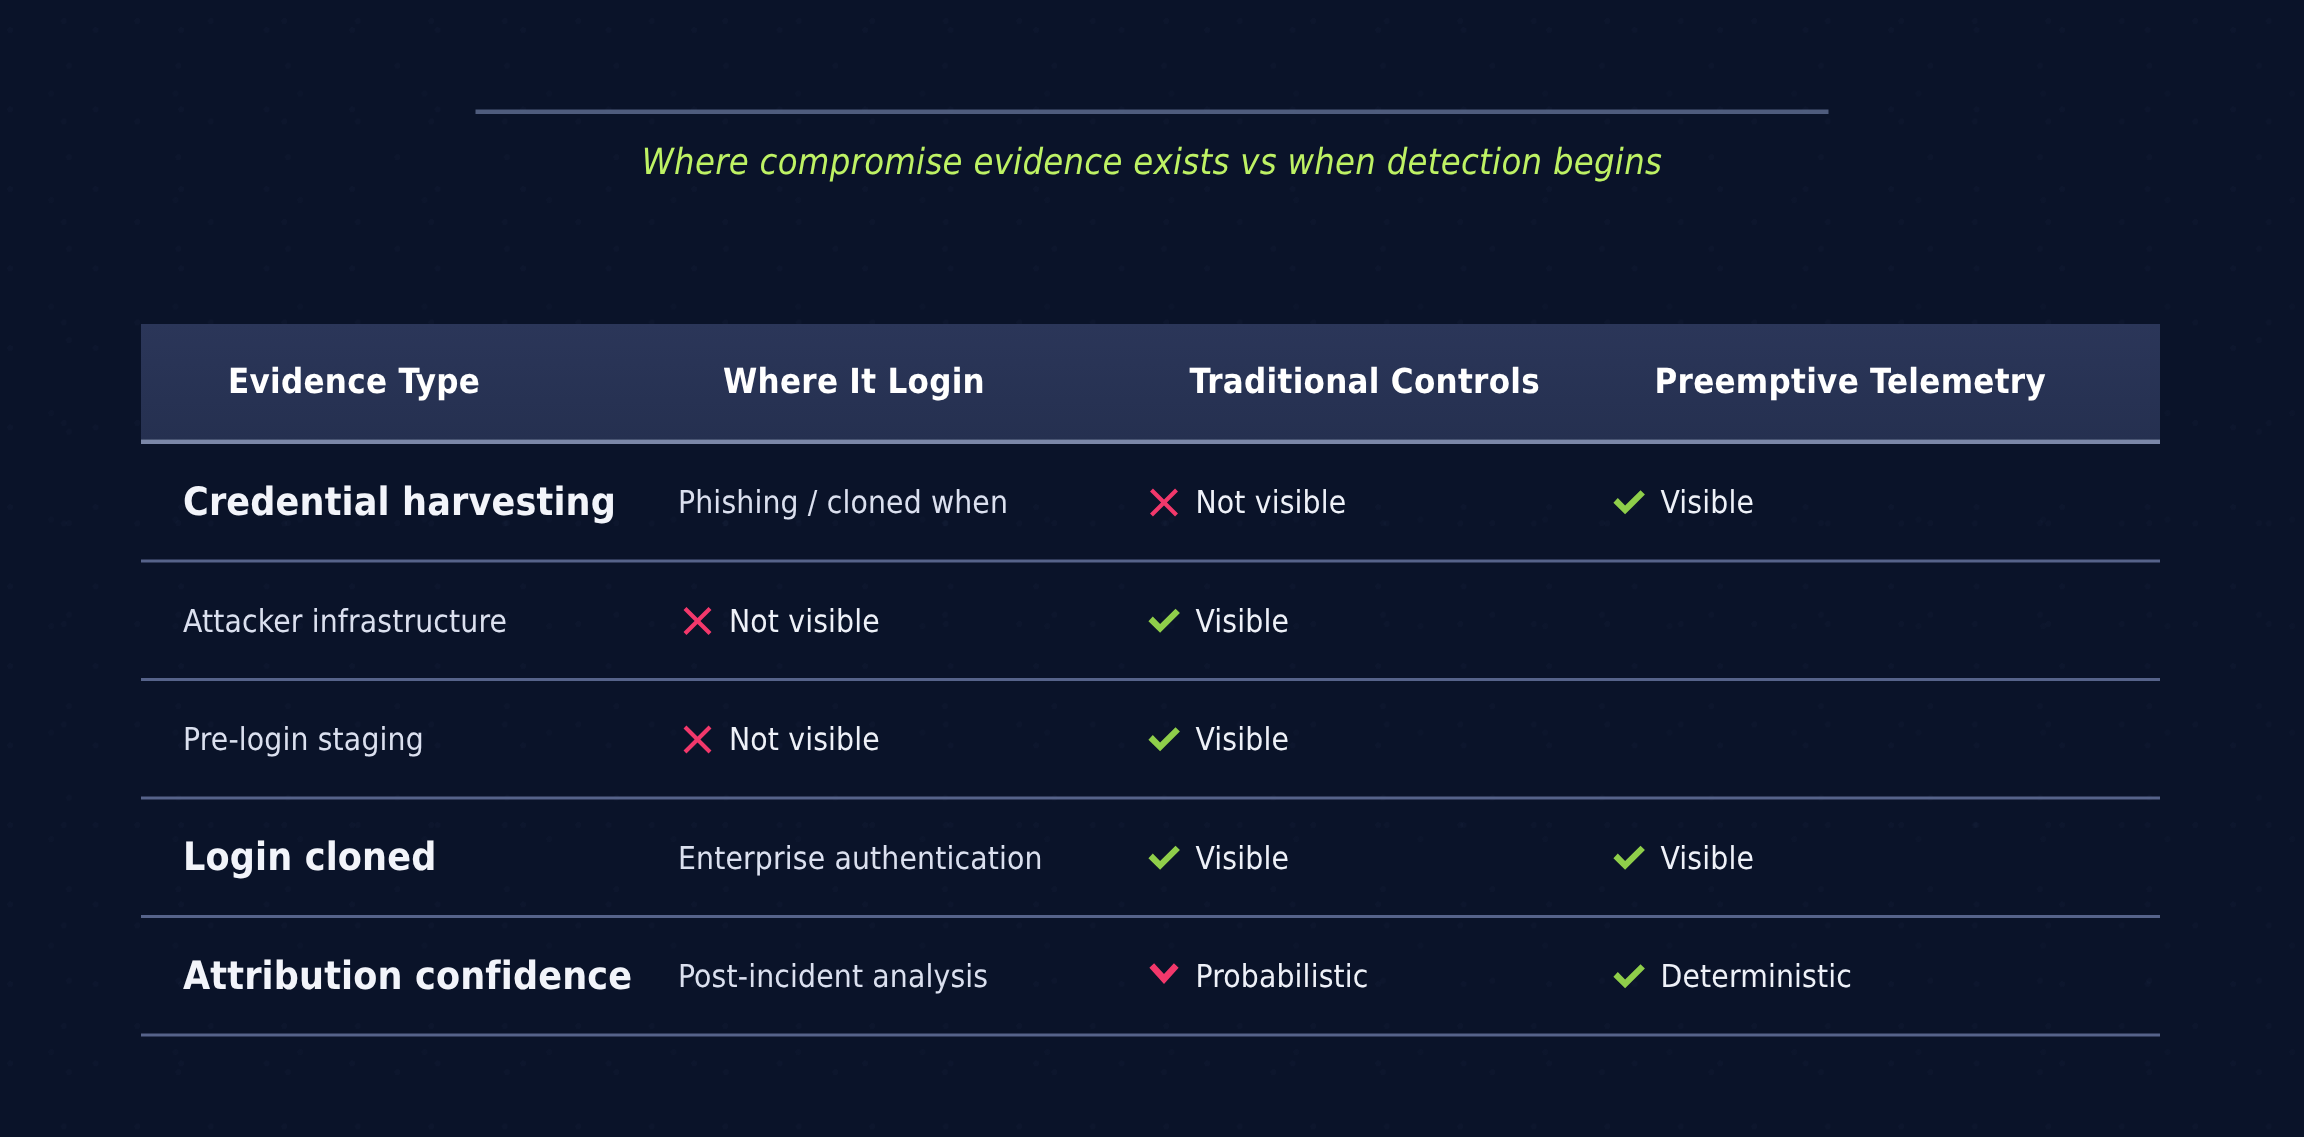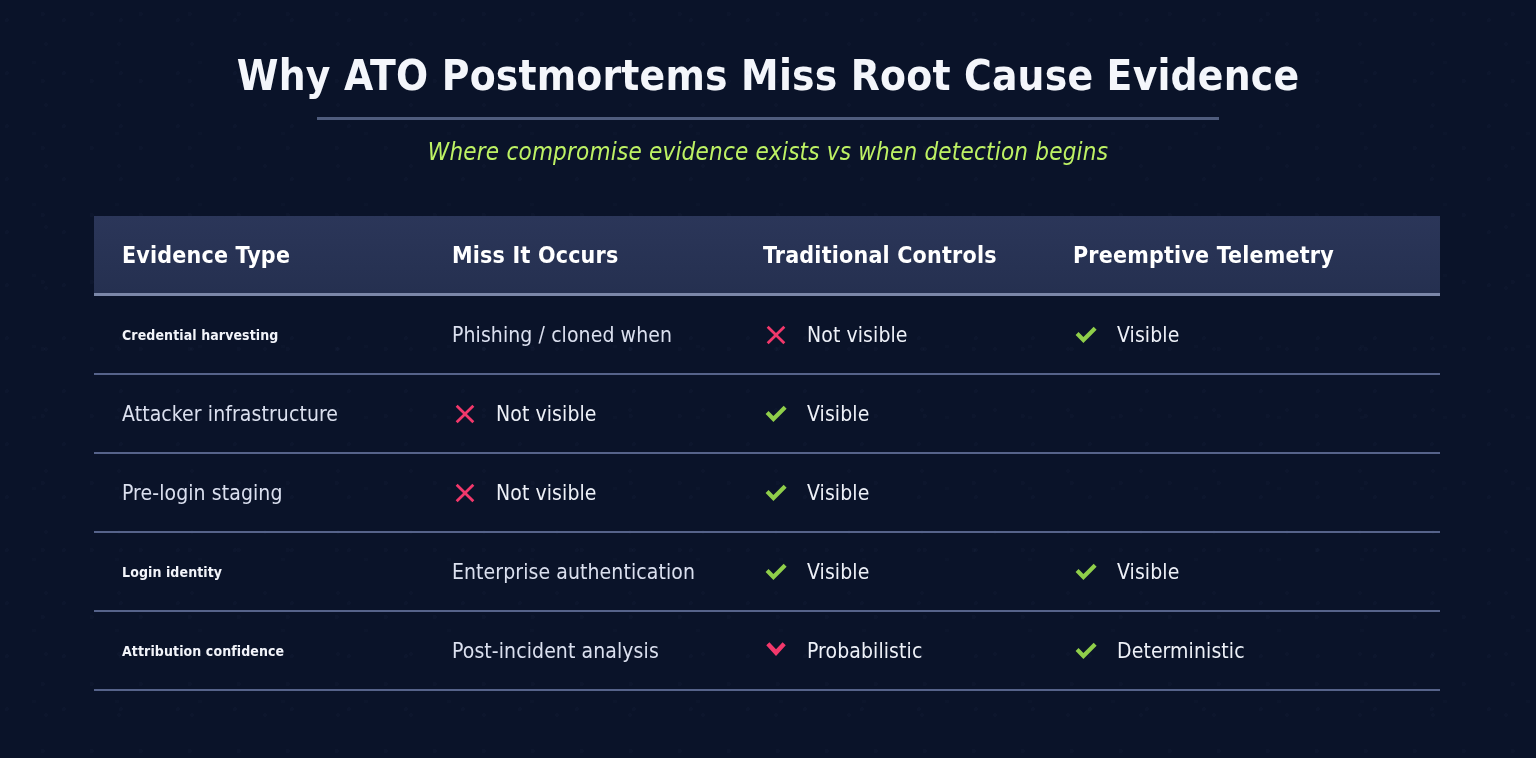--- a/index.html
+++ b/index.html
@@ -74,20 +74,21 @@
   .grid-row {
     display: grid;
     grid-template-columns: 330px 311px 310px 395px;
     align-items: center;
   }
   .header-row {
     height: 80px;
     background: linear-gradient(180deg, #2b3659 0%, #253050 100%);
     border-bottom: 3px solid #7b87a8;
     box-sizing: border-box;
+    padding-left: 30px;
   }
   .header-row .cell {
     font-size: 23px;
     font-weight: 700;
     color: #ffffff;
     padding-left: 28px;
     letter-spacing: .2px;
     white-space: nowrap;
   }
   .data-row {
@@ -95,65 +96,64 @@
     border-bottom: 2px solid #56638a;
     box-sizing: border-box;
   }
   .data-row .cell {
     padding-left: 28px;
     white-space: nowrap;
     display: flex;
     align-items: center;
   }
   .cell-evidence {
-    font-size: 14px;
+    font-size: 26px;
     font-weight: 700;
     color: #f2f4fa;
     letter-spacing: .1px;
   }
   .cell-where {
     font-size: 21px;
     font-weight: 400;
     color: #dbe0ef;
     letter-spacing: .1px;
   }
   .cell-status {
     font-size: 21px;
     font-weight: 400;
     color: #eef1f8;
     letter-spacing: .1px;
-    gap: 18px;
+    gap: 8px;
   }
   .status-ico {
     display: inline-block;
     width: 26px;
     height: 26px;
     flex: 0 0 26px;
     line-height: 0;
   }
   .status-ico svg { display: block; width: 26px; height: 26px; }
 </style>
 </head>
 <body>
 
 <div id="page">
 
   <div id="noise-layer"></div>
 
   <div class="head-block">
-    <div class="title">Why ATO Postmortems Miss Root Cause Evidence</div>
     <div class="title-rule"></div>
     <div class="subtitle">Where compromise evidence exists vs when detection begins</div>
   </div>
 
   <div class="table-wrap">
 
     <div class="grid-row header-row">
       <div class="cell">Evidence Type</div>
-      <div class="cell">Miss It Occurs</div>
+      <div class="cell">Where It Login</div>
       <div class="cell">Traditional Controls</div>
       <div class="cell">Preemptive Telemetry</div>
     </div>
 
     <div id="rows-host">
         <div class="grid-row data-row">
           <div class="cell cell-evidence">Credential harvesting</div>
           <div class="cell cell-where">Phishing / cloned when</div>
           <div class="cell cell-status">
             <span class="status-ico">
@@ -204,21 +204,21 @@
           <div class="cell cell-status">
             <span class="status-ico">
               <svg viewBox="0 0 24 24" aria-hidden="true">
                 <path d="M2.4 12.1 L5.1 9.3 L9.6 13.8 L19.1 4.4 L21.8 7.1 L9.6 19.3 Z" fill="#8fce4a"></path>
               </svg>
             </span>
             <span>Visible</span>
           </div>
         </div>
         <div class="grid-row data-row">
-          <div class="cell cell-evidence">Login identity</div>
+          <div class="cell cell-evidence">Login cloned</div>
           <div class="cell cell-where">Enterprise authentication</div>
           <div class="cell cell-status">
             <span class="status-ico">
               <svg viewBox="0 0 24 24" aria-hidden="true">
                 <path d="M2.4 12.1 L5.1 9.3 L9.6 13.8 L19.1 4.4 L21.8 7.1 L9.6 19.3 Z" fill="#8fce4a"></path>
               </svg>
             </span>
             <span>Visible</span>
           </div>
           <div class="cell cell-status">

